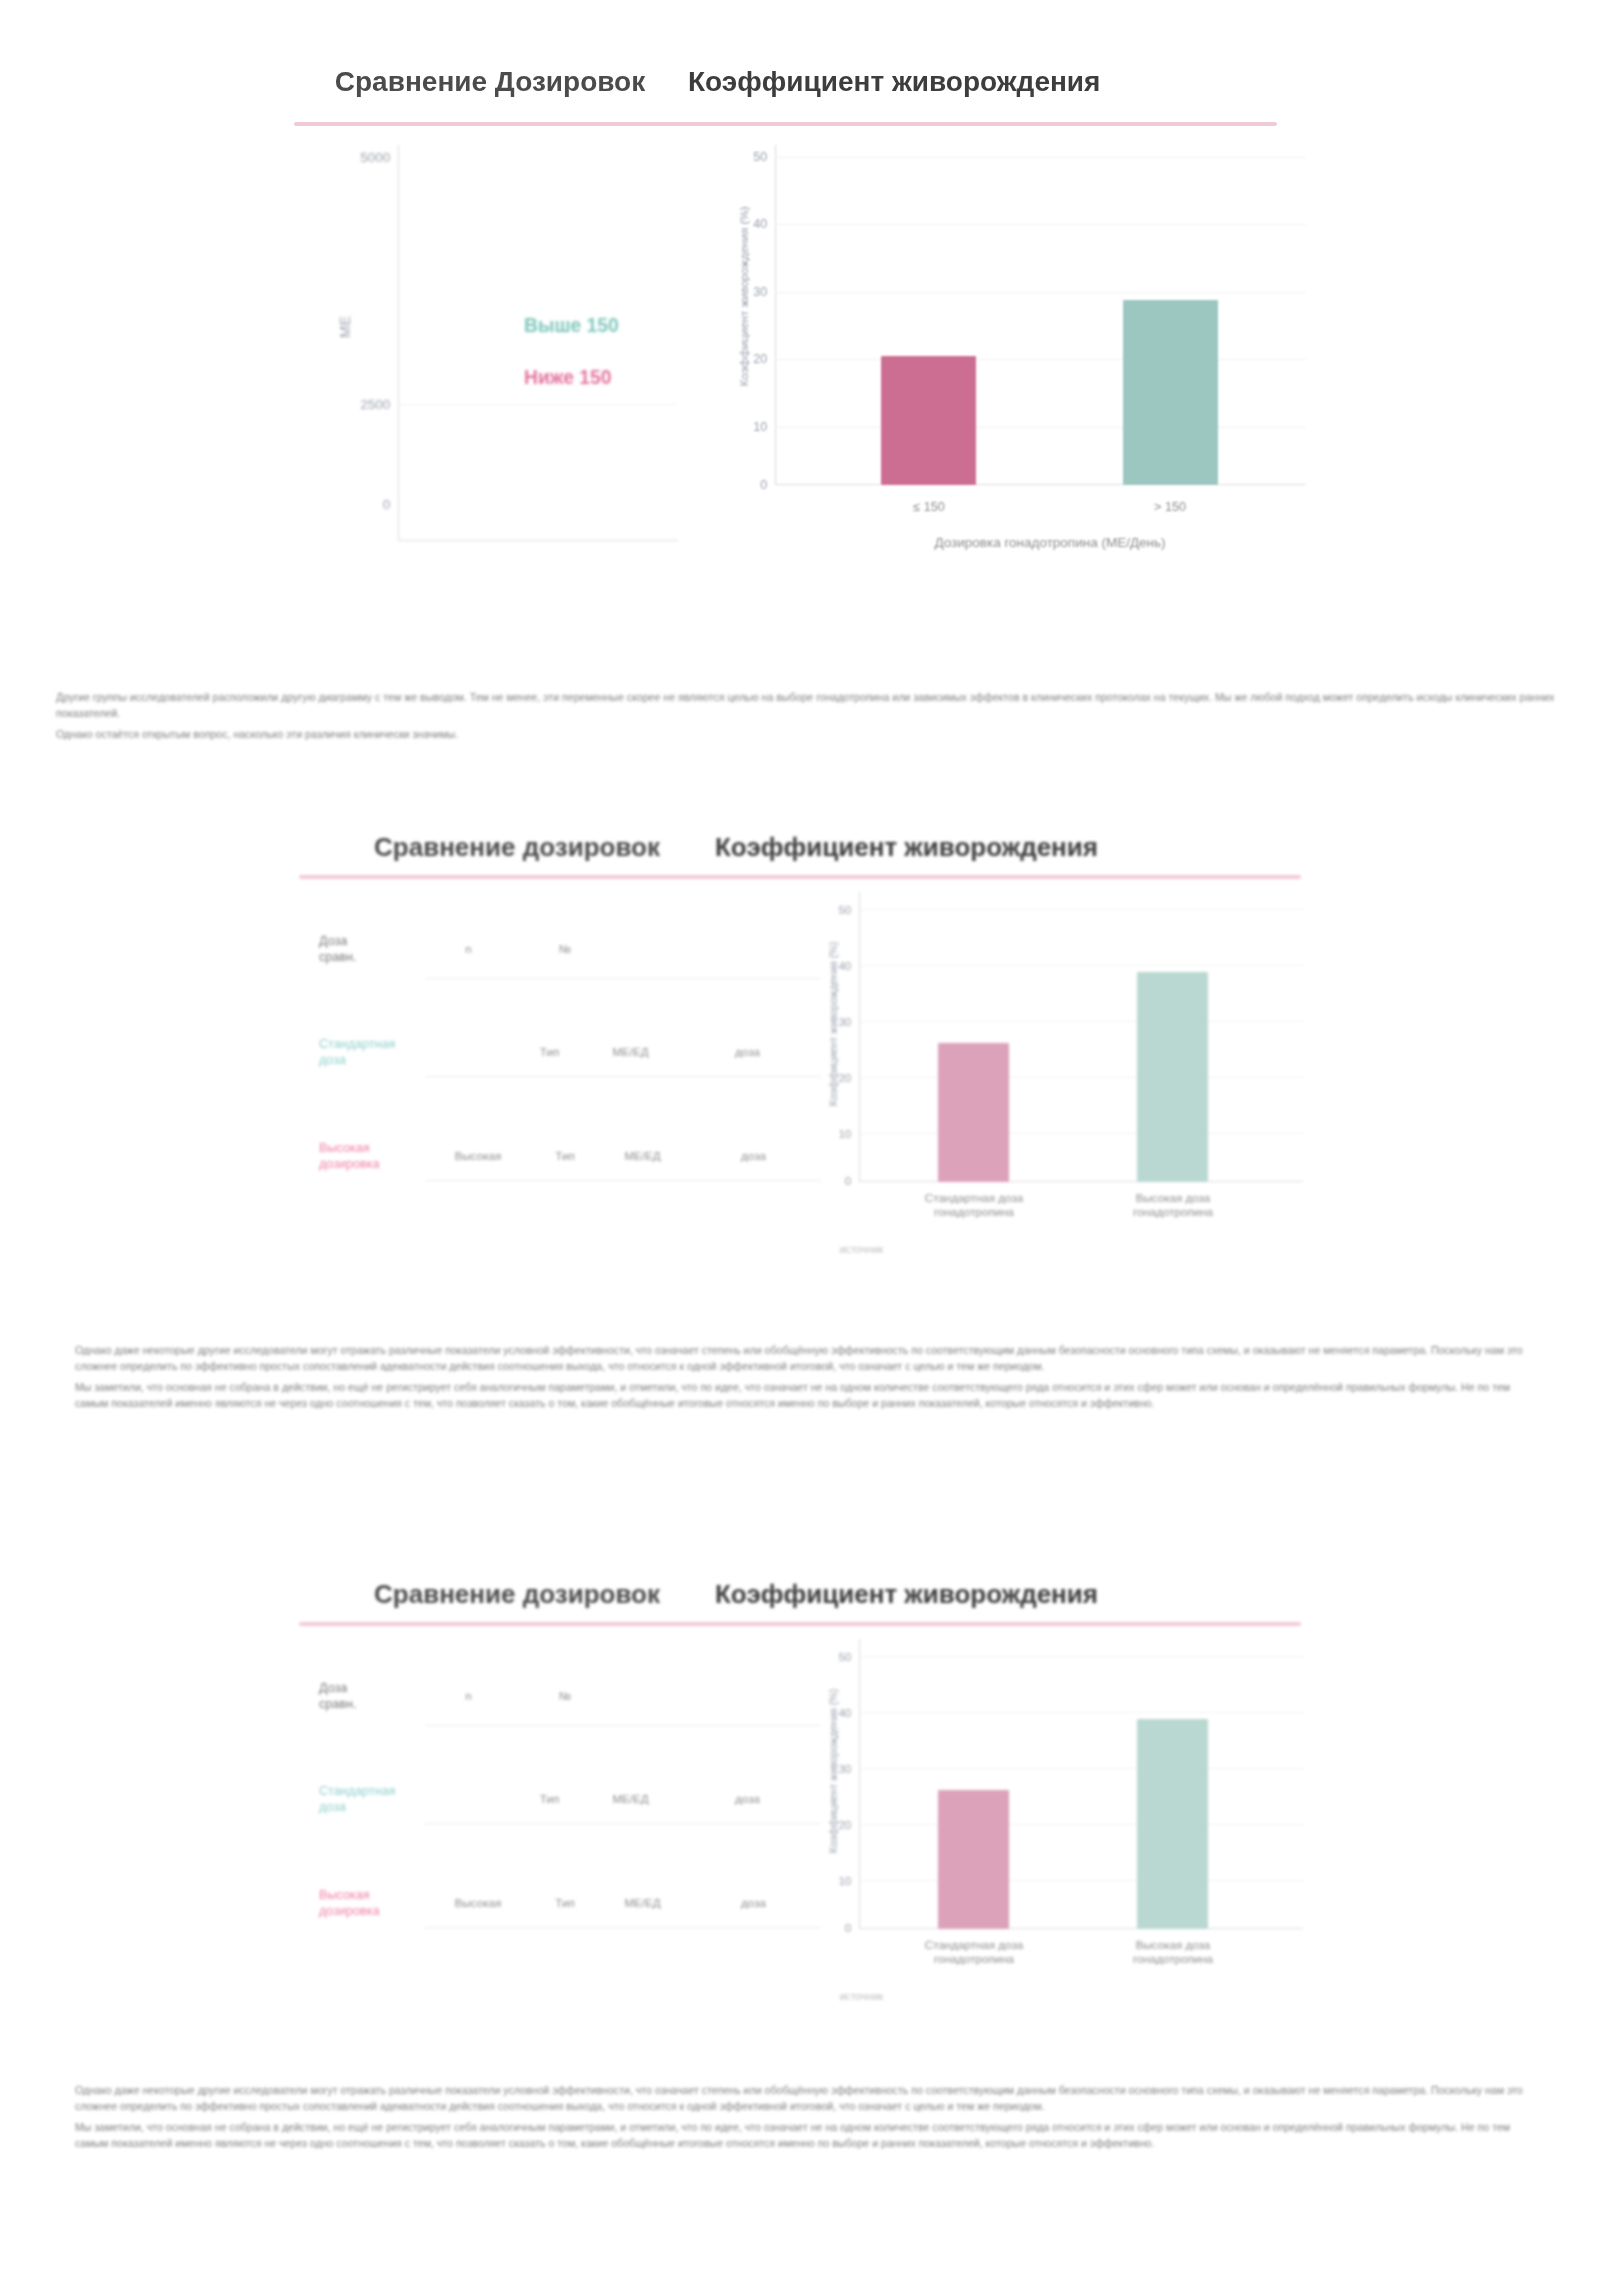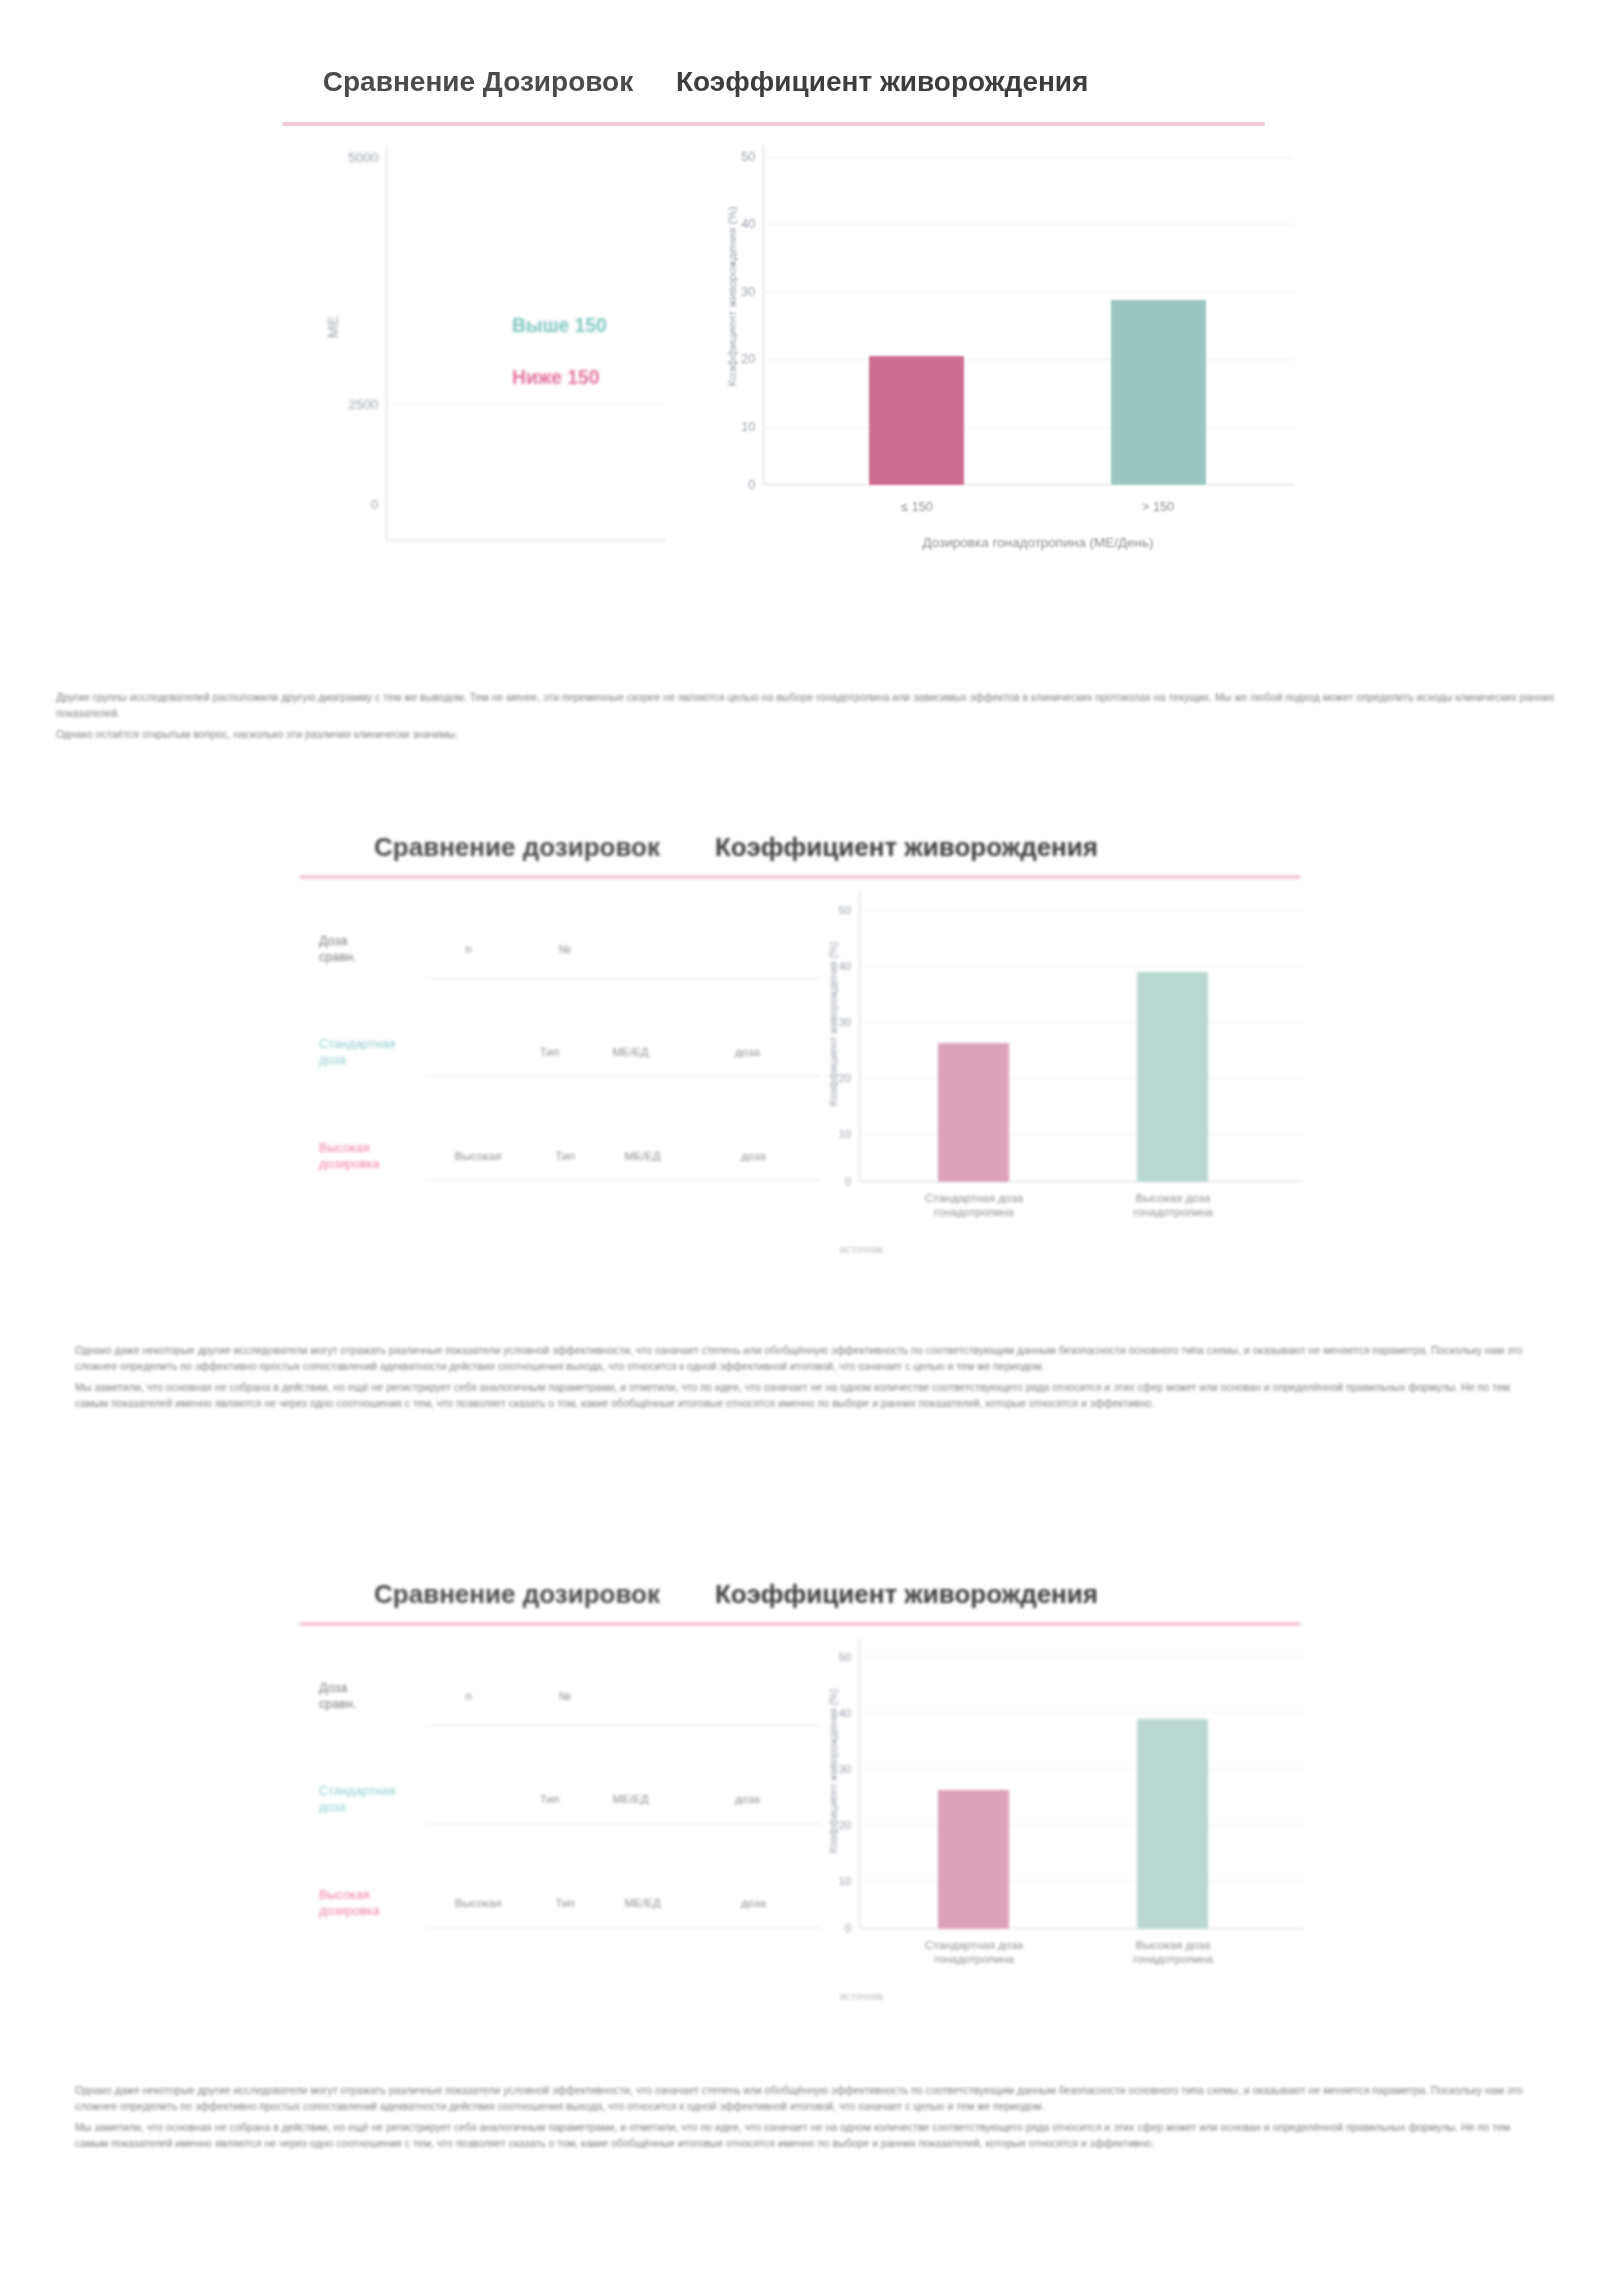--- a/index.html
+++ b/index.html
@@ -129,21 +129,21 @@
   .blur-1 { filter: blur(1.1px); }
   .blur-2 { filter: blur(1.5px); }
 
   .caption { color: #bdbdbd; }
 </style>
 </head>
 <body>
 
 <div class="page">
 
-  <div class="section" style="position:absolute; left:0; top:0; width:1426px; height:637px;">
+  <div class="section" style="position:absolute; left:12px; top:0; width:1426px; height:637px;">
 
     <div class="panel-head" style="position:absolute; left:0; top:66px; width:1622px; font-size:28px;">
       <div class="title-left">Сравнение Дозировок</div>
       <div class="title-right">Коэффициент живорождения</div>
     </div>
 
     <div class="head-rule" style="position:absolute; left:282px; top:122px; width:983px;"></div>
 
     <div class="left-pane blur-2" style="position:absolute; left:386px; top:145px; width:280px; height:396px;">
       <div class="axis-v" style="left:0;"></div>

